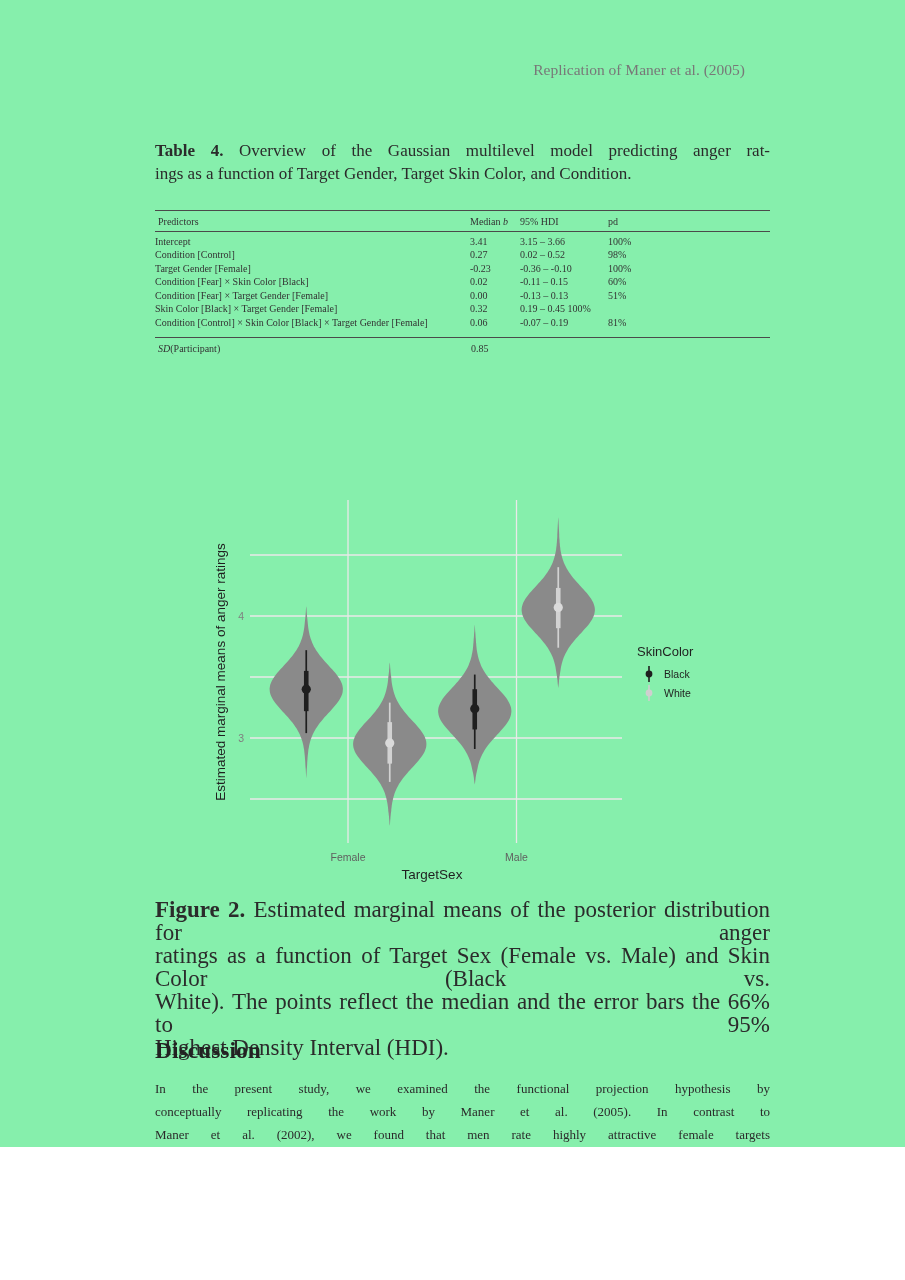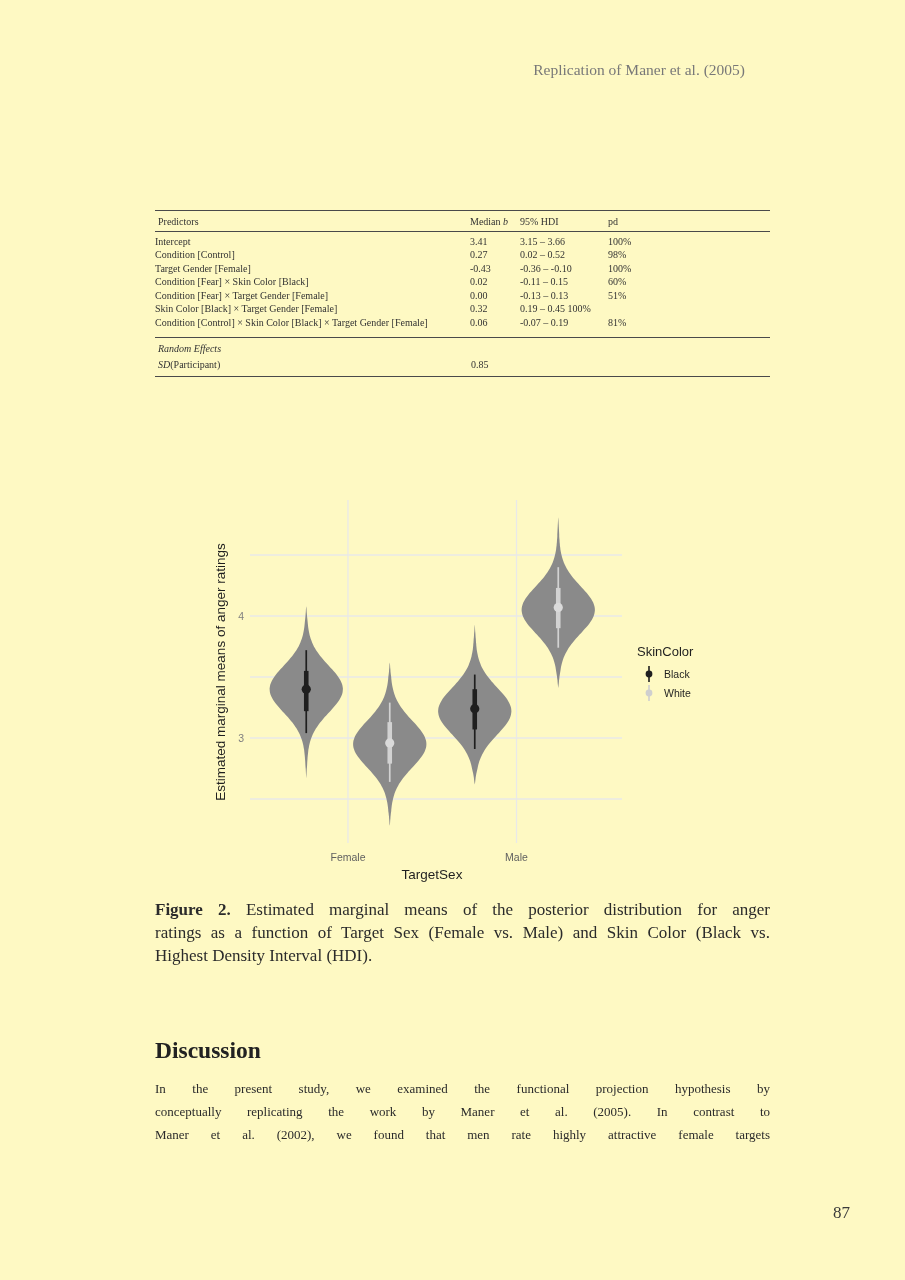--- a/index.html
+++ b/index.html
@@ -1,16 +1,16 @@
 <!DOCTYPE html>
 <html><head>
 <meta charset="utf-8">
 <style>
   html,body{margin:0;padding:0;background:#ffffff;}
-  .page{position:relative;width:905px;height:1280px;background:#fef9c3;
+  .page{position:relative;width:905px;height:1147px;background:#86efac;
         font-family:"Liberation Serif", serif;color:#2e2e2e;overflow:hidden;}
   .running-header{position:absolute;top:61px;right:160px;width:400px;text-align:right;
         font-size:15.5px;color:#787878;}
   .tl{display:block;}
   .jl{text-align:justify;text-align-last:justify;}
   .ll{text-align:left;}
   .table-caption{position:absolute;left:155px;top:139px;width:615px;
         font-size:17px;line-height:23px;color:#2b2b2b;}
   .model-table{position:absolute;left:155px;top:210px;width:615px;border-collapse:collapse;
         table-layout:fixed;font-size:10px;color:#333;white-space:nowrap;}
@@ -21,34 +21,38 @@
   .model-table tbody.data td{padding:0;line-height:13.45px;height:13.45px;}
   .model-table tbody.data tr:first-child td{padding-top:3px;font-family:Liberation Serif, serif;}
   .model-table tbody.data tr:last-child td{padding-bottom:8px;}
   .model-table tbody.random tr:first-child td{border-top:1.5px solid #4a4a4a;padding-top:4px;line-height:13.5px;}
   .model-table tbody.random tr:last-child td{line-height:13.5px;padding-bottom:5px;
         border-bottom:1.5px solid #4a4a4a;margin-left:32px;}
   .model-table tbody.random tr:first-child td{border-bottom:none;}
   .model-table tbody.random td{border-bottom:1.5px solid #4a4a4a;}
   .figure-wrap{position:absolute;left:150px;top:488px;width:620px;height:400px;}
   .figure-caption{position:absolute;left:155px;top:898px;width:615px;
-        font-size:17px;line-height:23px;color:#2b2b2b;}
+        font-size:23px;line-height:23px;color:#2b2b2b;}
   .discussion-h{position:absolute;left:155px;top:1029px;font-size:23.5px;font-weight:bold;color:#222;margin-top:8px;}
   .body-para{position:absolute;left:155px;top:1077px;width:615px;
         font-size:13px;line-height:23.2px;color:#2b2b2b;}
   .page-number{position:absolute;left:800px;top:1203px;width:50px;text-align:right;
         font-size:17px;color:#3a3a3a;}
 </style>
 </head>
 <body>
 
 <div class="page">
 
   <div class="running-header">Replication of Maner et al. (2005)</div>
 
+  <div class="table-caption">
+    <span class="tl jl"><b>Table 4.</b> <span>Overview of the Gaussian multilevel model predicting anger rat-</span></span>
+    <span class="tl ll">ings as a function of Target Gender, Target Skin Color, and Condition.</span>
+  </div>
 
   <table class="model-table">
     <colgroup>
         <col style="width:315px">
         <col style="width:50px">
         <col style="width:88px">
         <col style="width:162px">
       </colgroup>
     <thead>
       <tr>
@@ -66,21 +70,21 @@
           <td>100%</td>
         </tr>
         <tr>
           <td class="first">Condition [Control]</td>
           <td>0.27</td>
           <td>0.02 – 0.52</td>
           <td>98%</td>
         </tr>
         <tr>
           <td class="first">Target Gender [Female]</td>
-          <td>-0.43</td>
+          <td>-0.23</td>
           <td>-0.36 – -0.10</td>
           <td>100%</td>
         </tr>
         <tr>
           <td class="first">Condition [Fear] × Skin Color [Black]</td>
           <td>0.02</td>
           <td>-0.11 – 0.15</td>
           <td>60%</td>
         </tr>
         <tr>
@@ -96,23 +100,20 @@
           <td></td>
         </tr>
         <tr>
           <td class="first">Condition [Control] × Skin Color [Black] × Target Gender [Female]</td>
           <td>0.06</td>
           <td>-0.07 – 0.19</td>
           <td>81%</td>
         </tr>
       </tbody>
     <tbody class="random">
-      <tr>
-        <td class="first" colspan="4"><i>Random Effects</i></td>
-      </tr>
       <tr>
         <td class="first"><i>SD</i><span>(Participant)</span></td>
         <td>0.85</td>
         <td></td>
         <td></td>
       </tr>
     </tbody>
   </table>
 
   <div class="figure-wrap">
@@ -152,20 +153,21 @@
         <text x="514" y="189.5" font-size="10.5" fill="#1f1f1f" text-anchor="start">Black</text>
         <line x1="499" x2="499" y1="197" y2="213" stroke="#cfcfcf" stroke-width="1.6"></line>
         <circle cx="499" cy="205" r="3.4" fill="#cfcfcf"></circle>
         <text x="514" y="208.5" font-size="10.5" fill="#1f1f1f" text-anchor="start">White</text>
       </svg>
   </div>
 
   <div class="figure-caption">
     <span class="tl jl"><b>Figure 2.</b> <span>Estimated marginal means of the posterior distribution for anger</span></span>
     <span class="tl jl">ratings as a function of Target Sex (Female vs. Male) and Skin Color (Black vs.</span>
+    <span class="tl jl">White). The points reflect the median and the error bars the 66% to 95%</span>
     <span class="tl ll">Highest Density Interval (HDI).</span>
   </div>
 
   <h2 class="discussion-h">Discussion</h2>
 
   <div class="body-para">
     <span class="tl jl">In the present study, we examined the functional projection hypothesis by</span>
     <span class="tl jl">conceptually replicating the work by Maner et al. (2005). In contrast to</span>
     <span class="tl jl">Maner et al. (2002), we found that men rate highly attractive female targets</span>
   </div>

